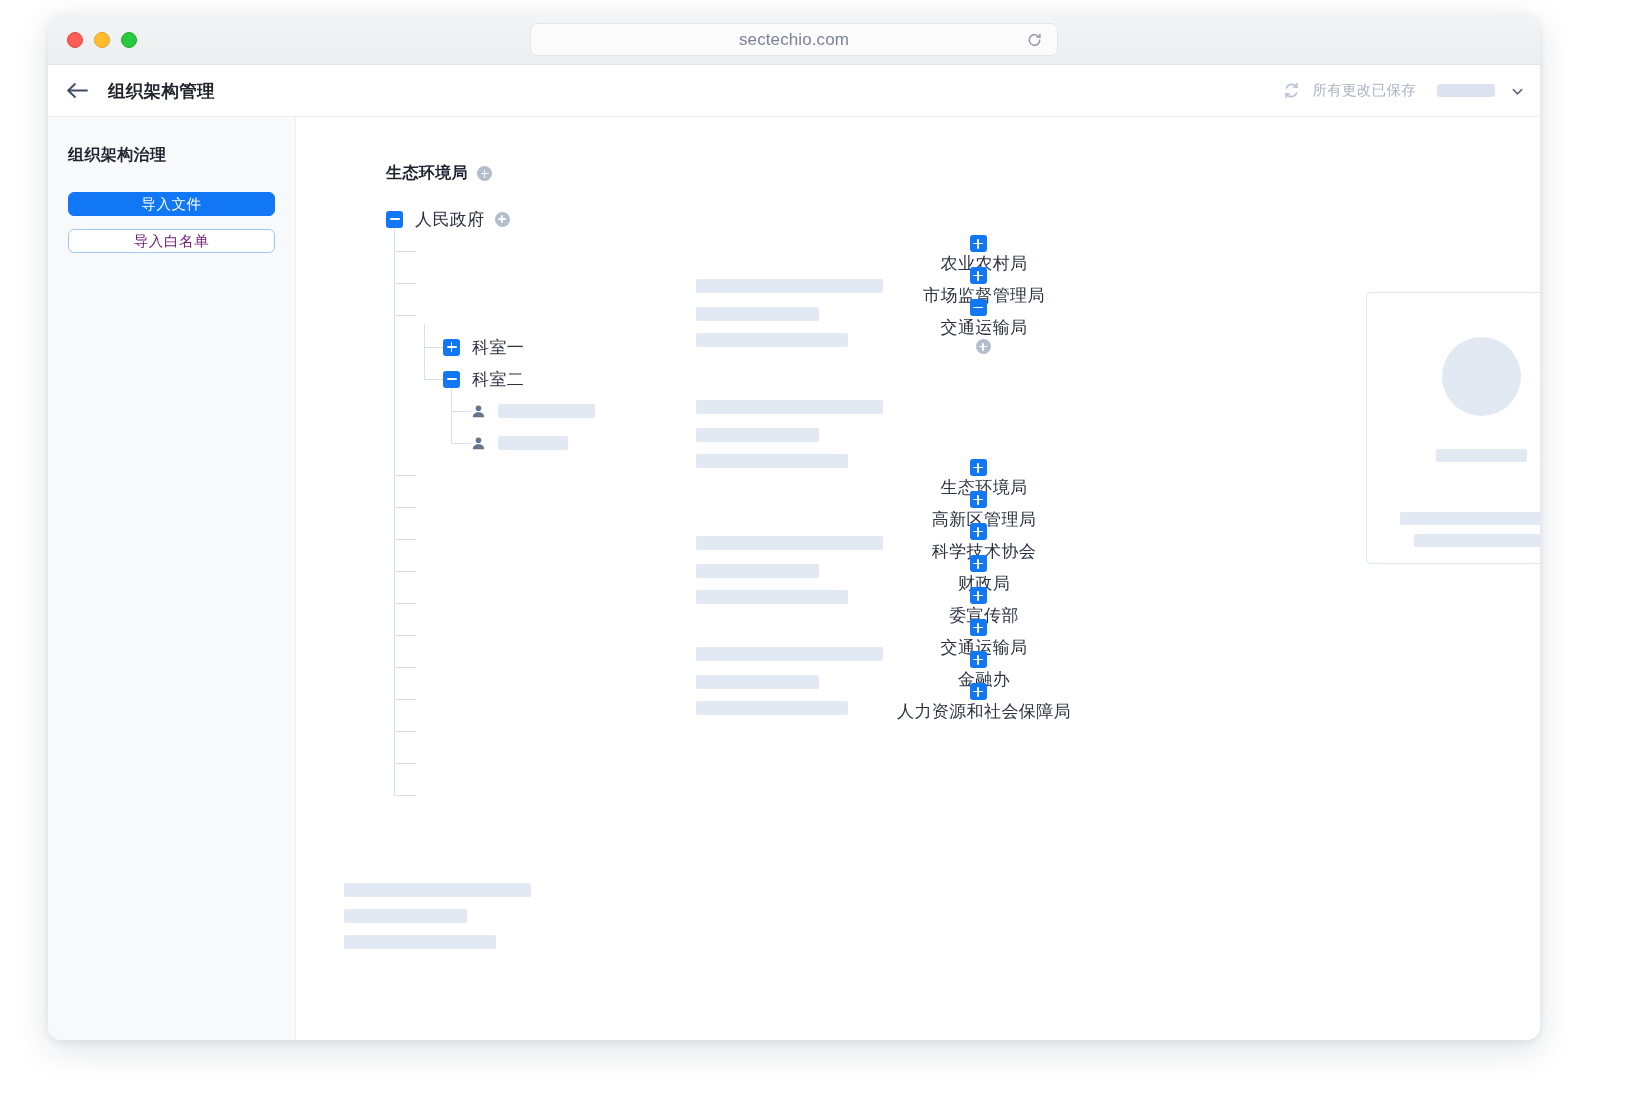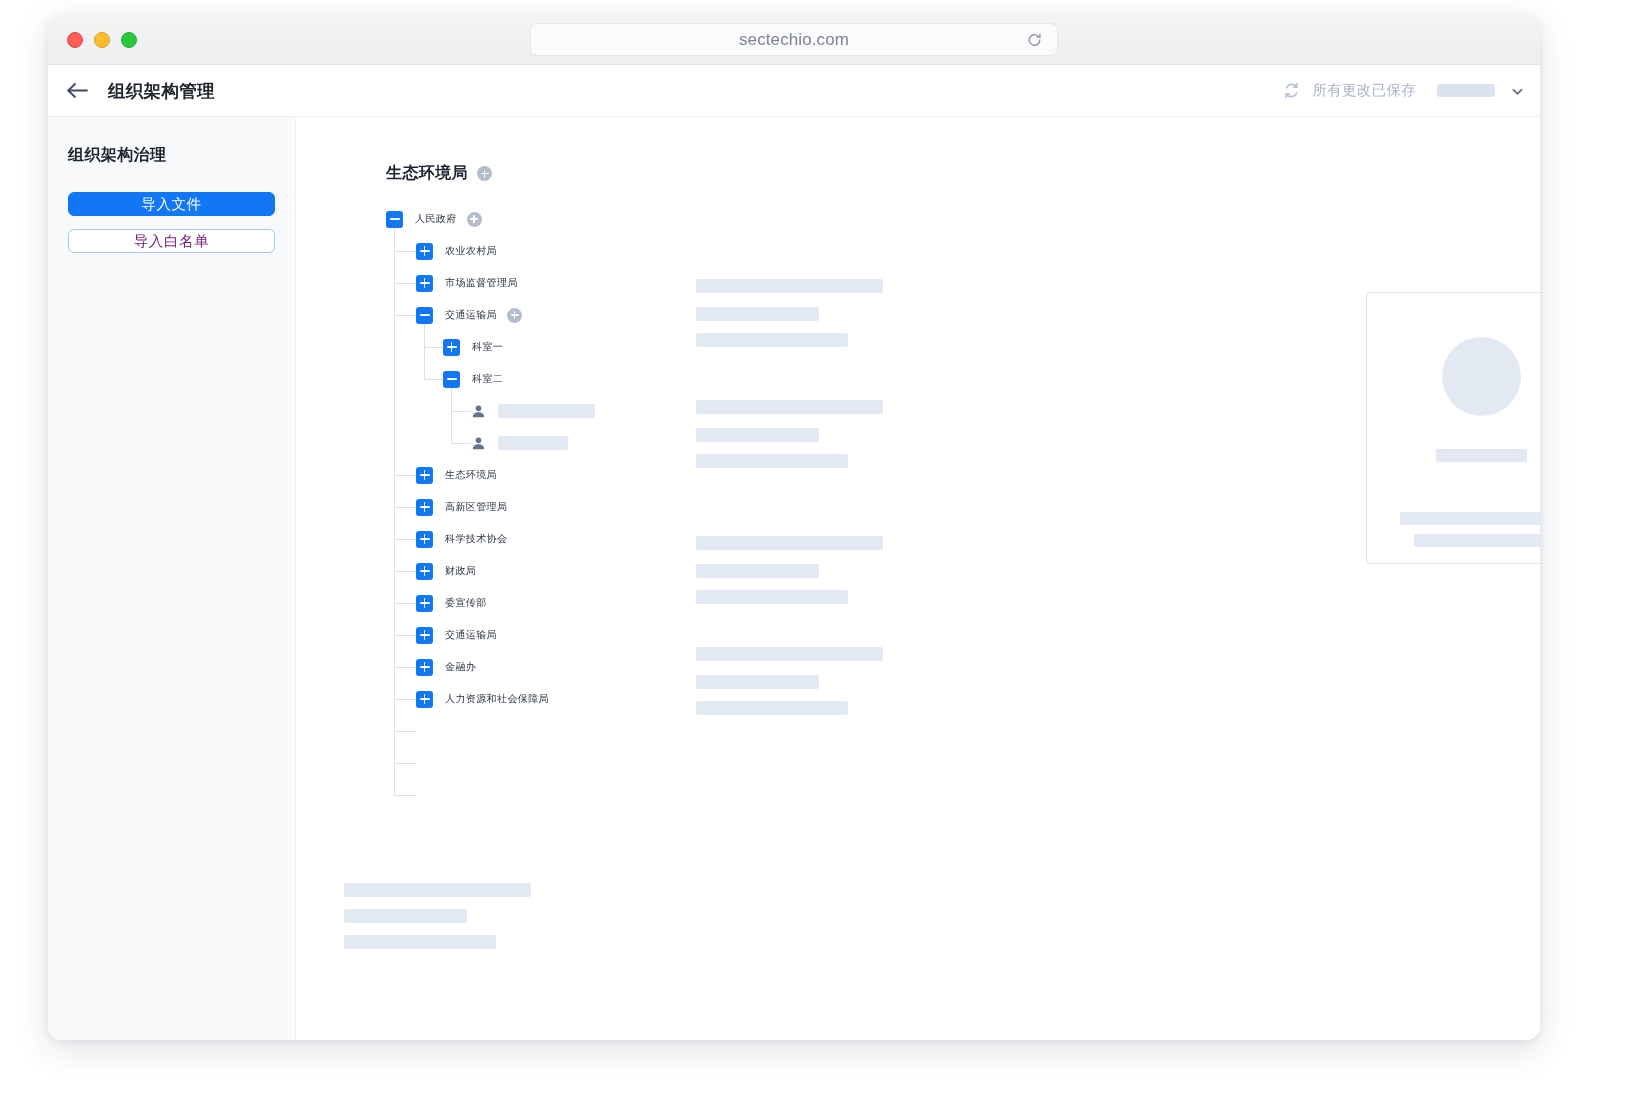--- a/index.html
+++ b/index.html
@@ -133,41 +133,41 @@
   }
   .toggle::before {
     content: ""; position: absolute; left: 3.5px; top: 7.7px;
     width: 10px; height: 1.8px; background: #ffffff; border-radius: 1px;
   }
   .toggle.plus::after {
     content: ""; position: absolute; top: 3.5px; left: 7.6px;
     width: 1.8px; height: 10px; background: #ffffff; border-radius: 1px;
   }
   .node .name {
-    margin-left: 12px; font-size: 10px; color: #2b3340; letter-spacing: .4px;
+    margin-left: 12px; font-size: 17px; color: #2b3340; letter-spacing: .4px;
     white-space: nowrap;
   }
   .node .addbtn { margin-left: 10px; }
 
   .person-icon {
     width: 15px; height: 15px; color: #64748b; flex: 0 0 15px; z-index: 2;
   }
   .person-icon svg { display: block; }
 
   
   .tline-h {
     position: absolute; height: 1px; background: #d9e0ea;
   }
   .tline-v {
     position: absolute; width: 1px; background: #d9e0ea;
   }
 
   
   .lvl0 { padding-left: 0px; }
-  .lvl1 { padding-left: 30px; }
+  .lvl1 { padding-left: 30px; flex-direction: column; }
   .lvl2 { padding-left: 57px; }
   .lvl3 { padding-left: 85px; }
 
   
   .sk { background: #e3e9f2; border-radius: 2px; position: absolute; }
   .sk-rel { background: #e3e9f2; border-radius: 2px; }
 
   
   .card {
     position: absolute;

